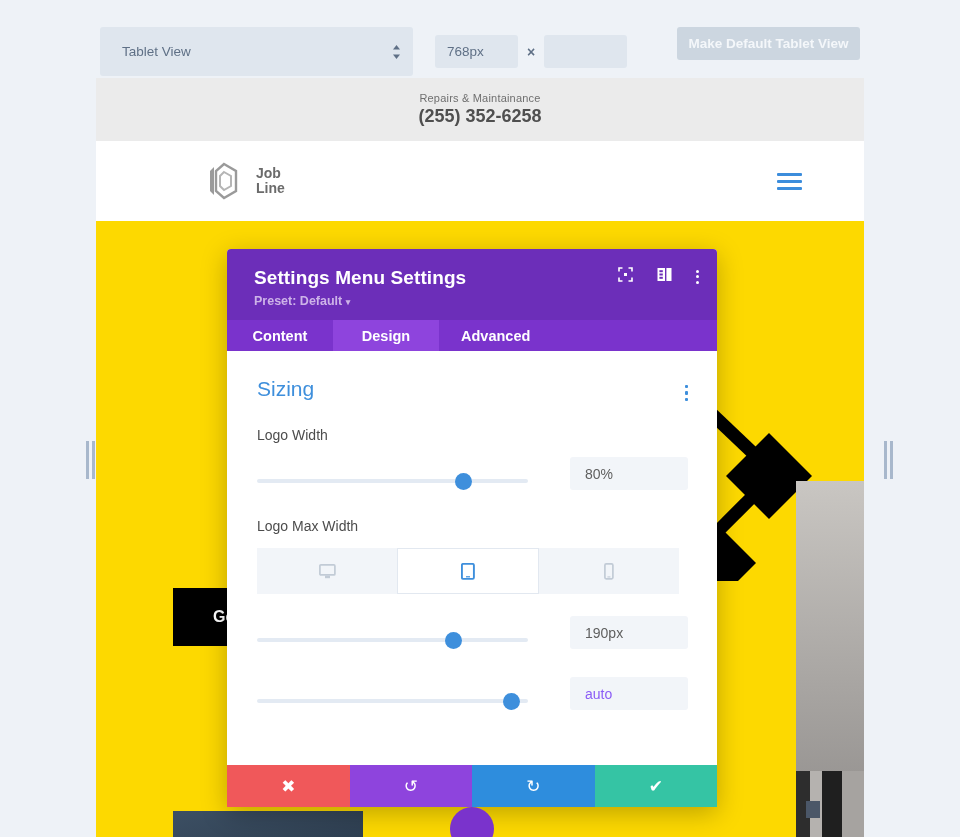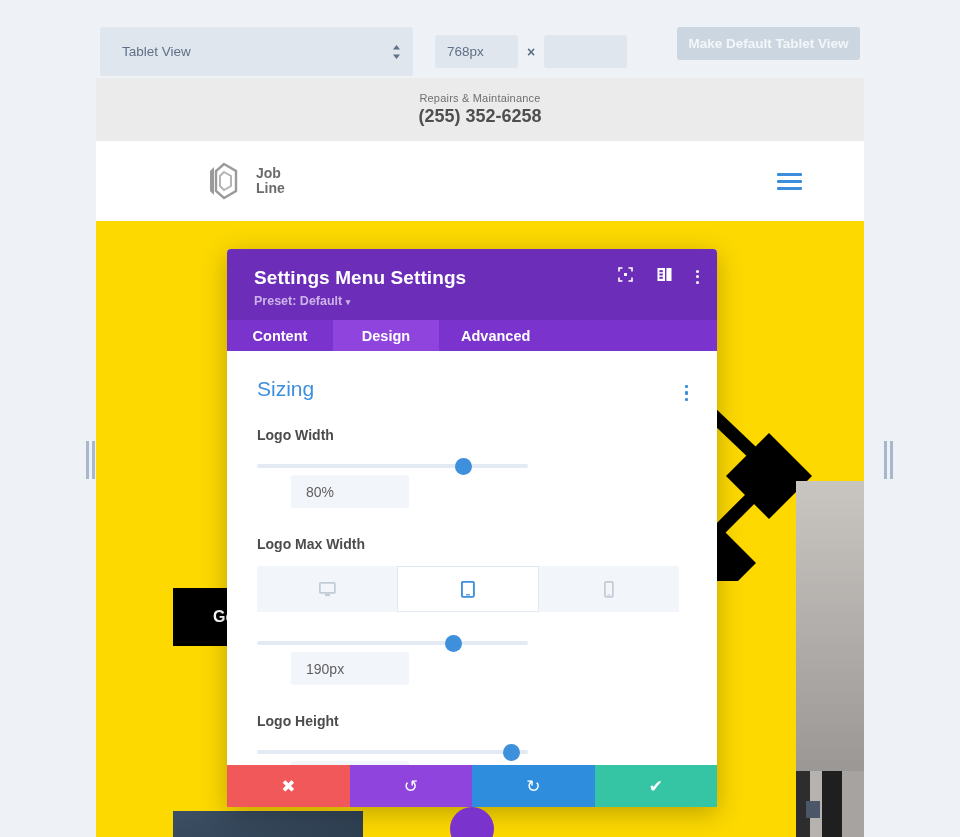--- a/index.html
+++ b/index.html
@@ -127,22 +127,22 @@
     color: #fff; font-size: 14.5px; font-weight: 700; min-width: 106px;
   }
   .m-tab.active { background: #8e44dd; }
 
   .m-body { flex: 1; overflow: hidden; padding: 26px 27px 0 30px; position: relative; background: #fff; }
   .sec-head { display: flex; align-items: flex-end; justify-content: space-between; margin-bottom: 26px; }
   .sec-title { color: #3e8fdc; font-size: 21px; font-weight: 400; }
   .dots-blue { display: flex; flex-direction: column; gap: 3px; align-items: center; padding-right: 2px; }
   .dots-blue i { width: 3.5px; height: 3.5px; background: #3e8fdc; border-radius: 1px; display: block; }
 
-  .field-label { color: #4c4c4c; font-size: 14px; margin-bottom: 14px; font-weight: bold; }
-  .row { display: flex; align-items: flex-start; gap: 0; margin-bottom: 28px; flex-direction: column; }
+  .field-label { color: #4c4c4c; font-size: 14px; margin-bottom: 14px; }
+  .row { display: flex; align-items: flex-end; gap: 8px; margin-bottom: 28px; }
   .slider { position: relative; width: 271px; height: 18px; display: flex; align-items: center; }
   .track { width: 271px; height: 4px; background: #e3eaf3; border-radius: 2px; }
   .thumb { position: absolute; width: 17px; height: 17px; border-radius: 50%; background: #3e8fdc; top: 1px; }
   .val-box {
     width: 118px; height: 33px; background: #f2f5f9; border-radius: 3px;
     display: flex; align-items: center; padding-left: 15px;
     color: #5f5f5f; font-size: 14px; margin-left: 34px;
   }
   .val-box.placeholder { color: #8b5cf6; }
 
@@ -332,21 +332,20 @@
       <div class="row">
         <div class="slider">
           <div class="track"></div>
           <div class="thumb" id="thumb1" style="left: 187.96px;"></div>
         </div>
         <div class="val-box">
           <span>190px</span>
         </div>
       </div>
 
-      <div class="field-label">Logo Height</div>
       <div class="row">
         <div class="slider">
           <div class="track"></div>
           <div class="thumb" id="thumb2" style="left: 246.38px;"></div>
         </div>
         <div class="val-box placeholder">
           <span>auto</span>
         </div>
       </div>
 

